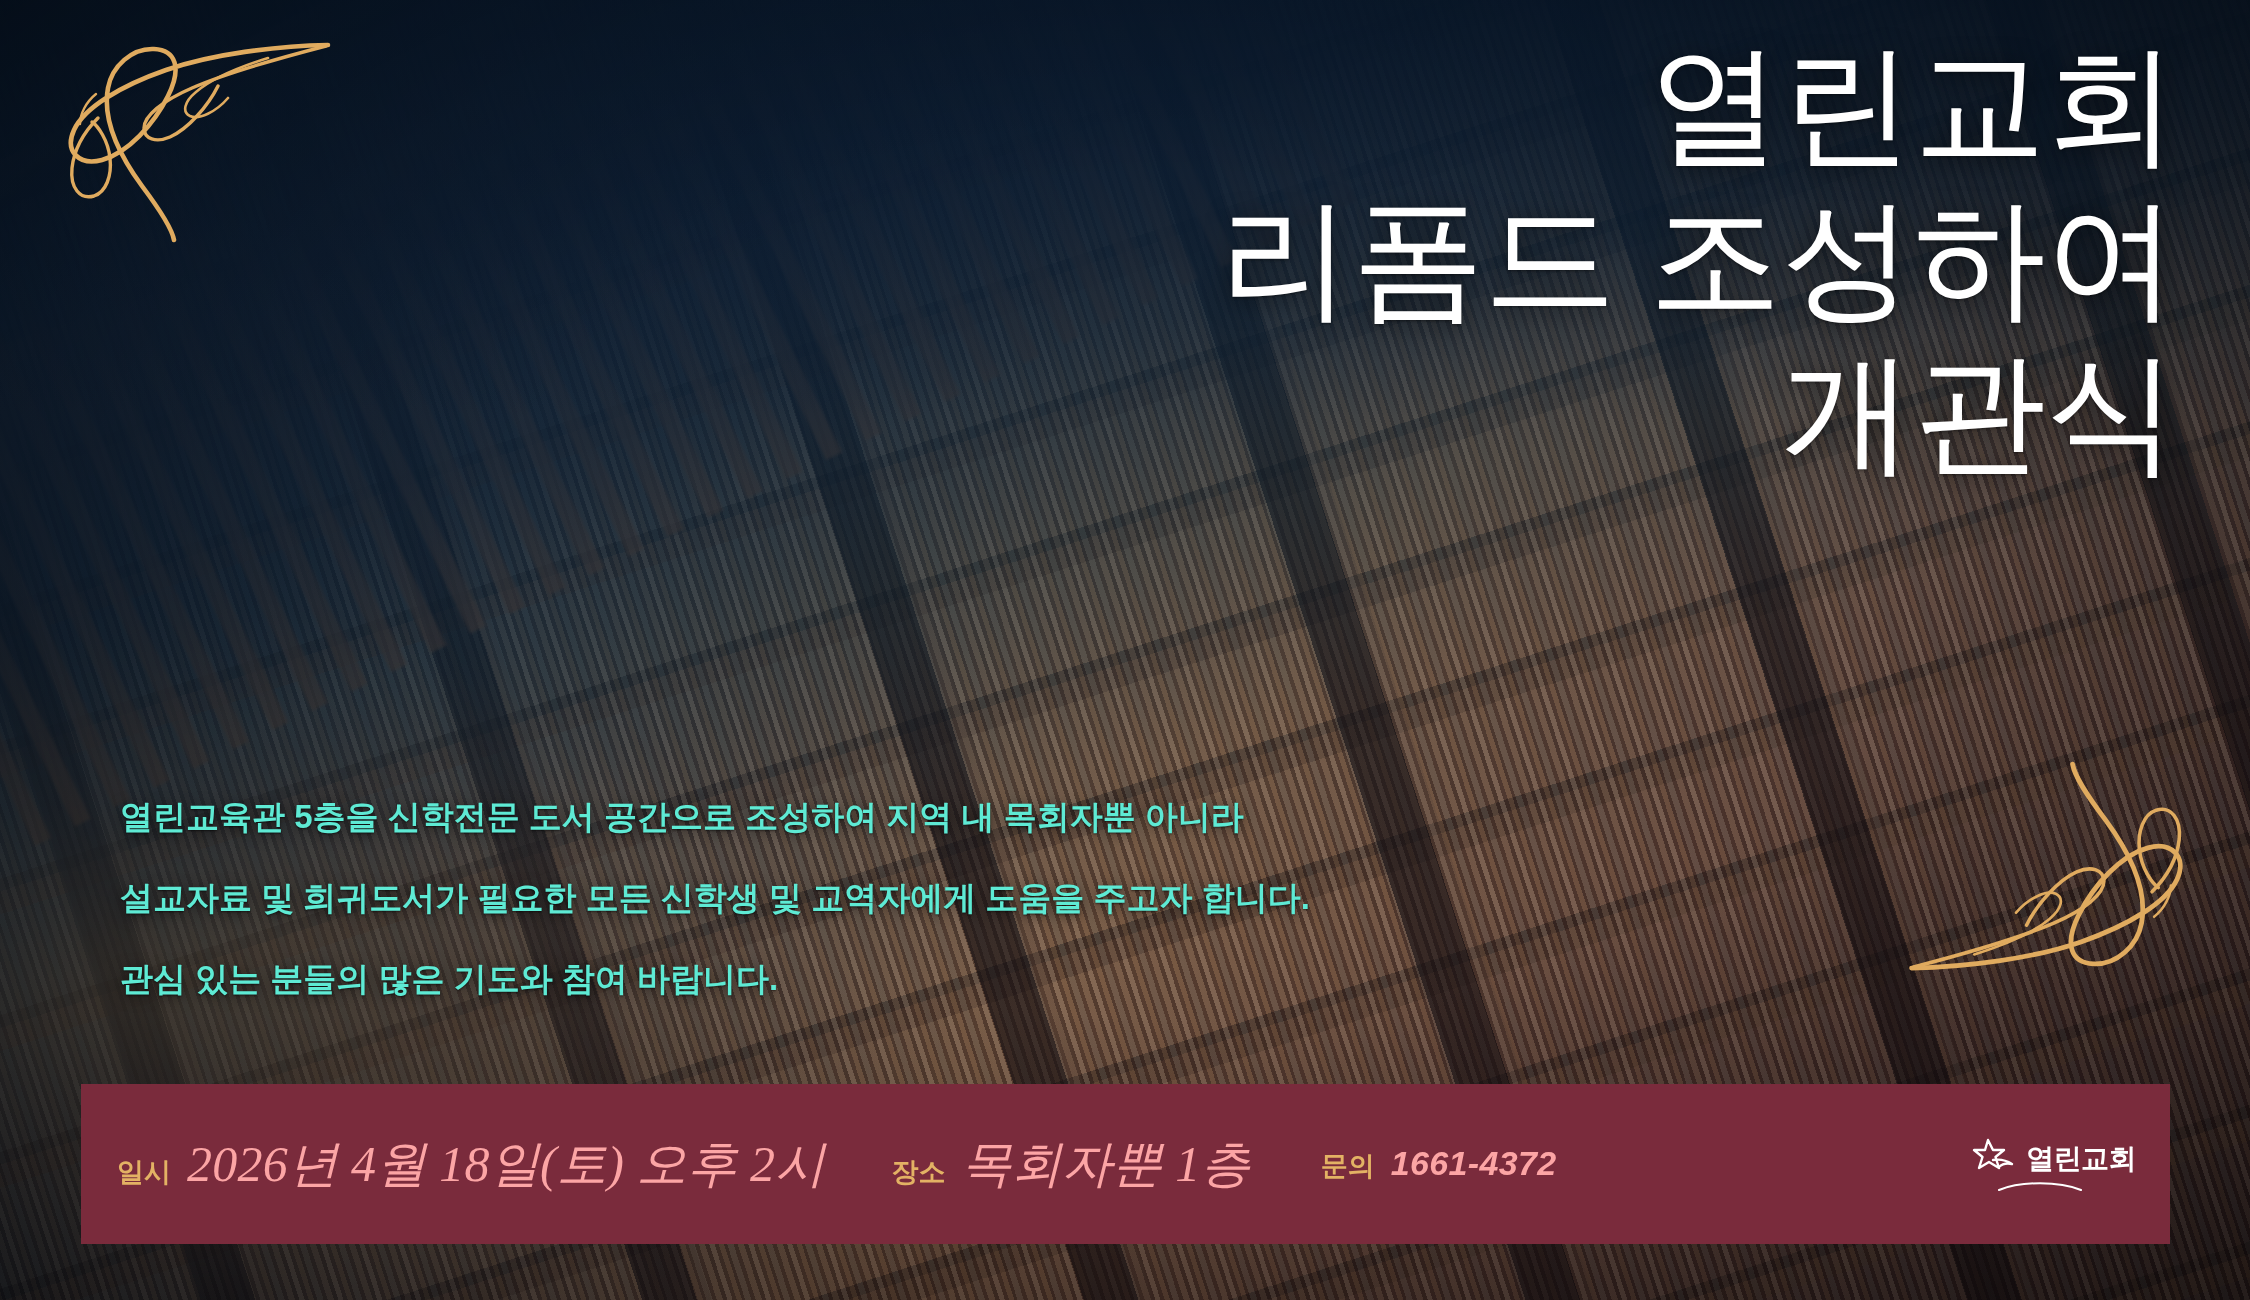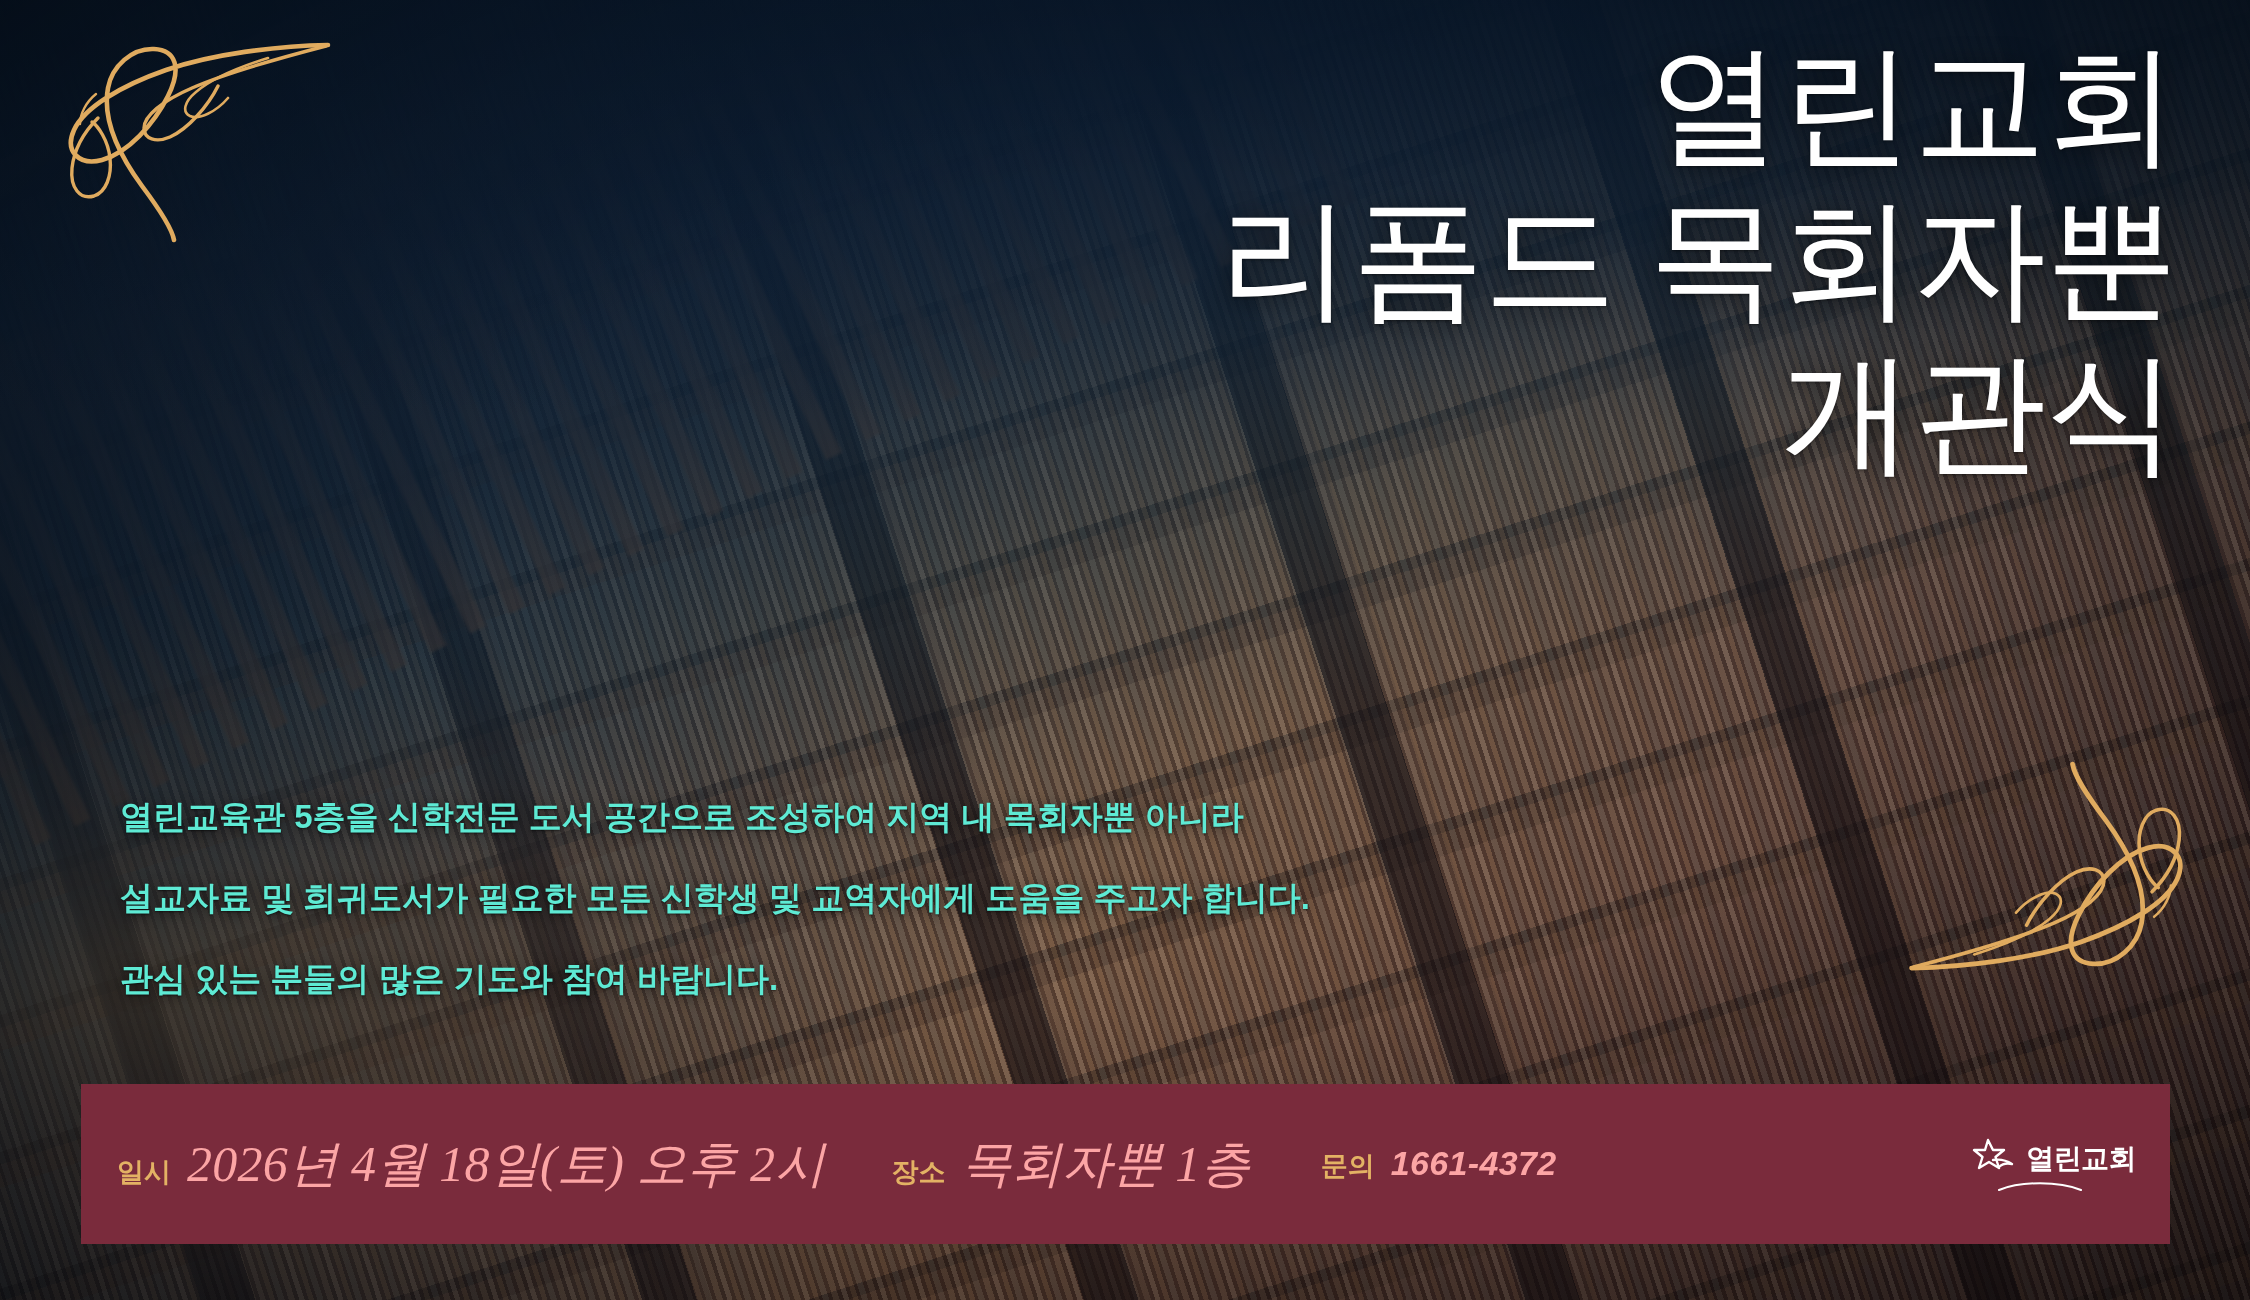--- a/index.html
+++ b/index.html
@@ -246,21 +246,21 @@
                  C163 96 180 88 192 74" stroke-width="2.6"></path>
         <path d="M62 94 C48 108 38 126 36 144 C34 164 44 176 58 172
                  C70 168 76 152 74 134 C72 116 62 102 56 98" stroke-width="3.4"></path>
         <path d="M60 70 C50 78 44 90 44 100" stroke-width="2.4"></path>
       </g>
     </svg>
   </div>
 
   <div class="headline">
     <span class="hl-line hl-1">열린교회</span>
-    <span class="hl-line hl-2">리폼드 목회자뿐</span>
+    <span class="hl-line hl-2">리폼드 조성하여</span>
     <span class="hl-line hl-3">개관식</span>
   </div>
 
   <div class="body-copy">
     <p>열린교육관 5층을 신학전문 도서 공간으로 조성하여 지역 내 목회자뿐 아니라</p>
     <p>설교자료 및 희귀도서가 필요한 모든 신학생 및 교역자에게 도움을 주고자 합니다.</p>
     <p>관심 있는 분들의 많은 기도와 참여 바랍니다.</p>
   </div>
 
   <div class="infobar">

